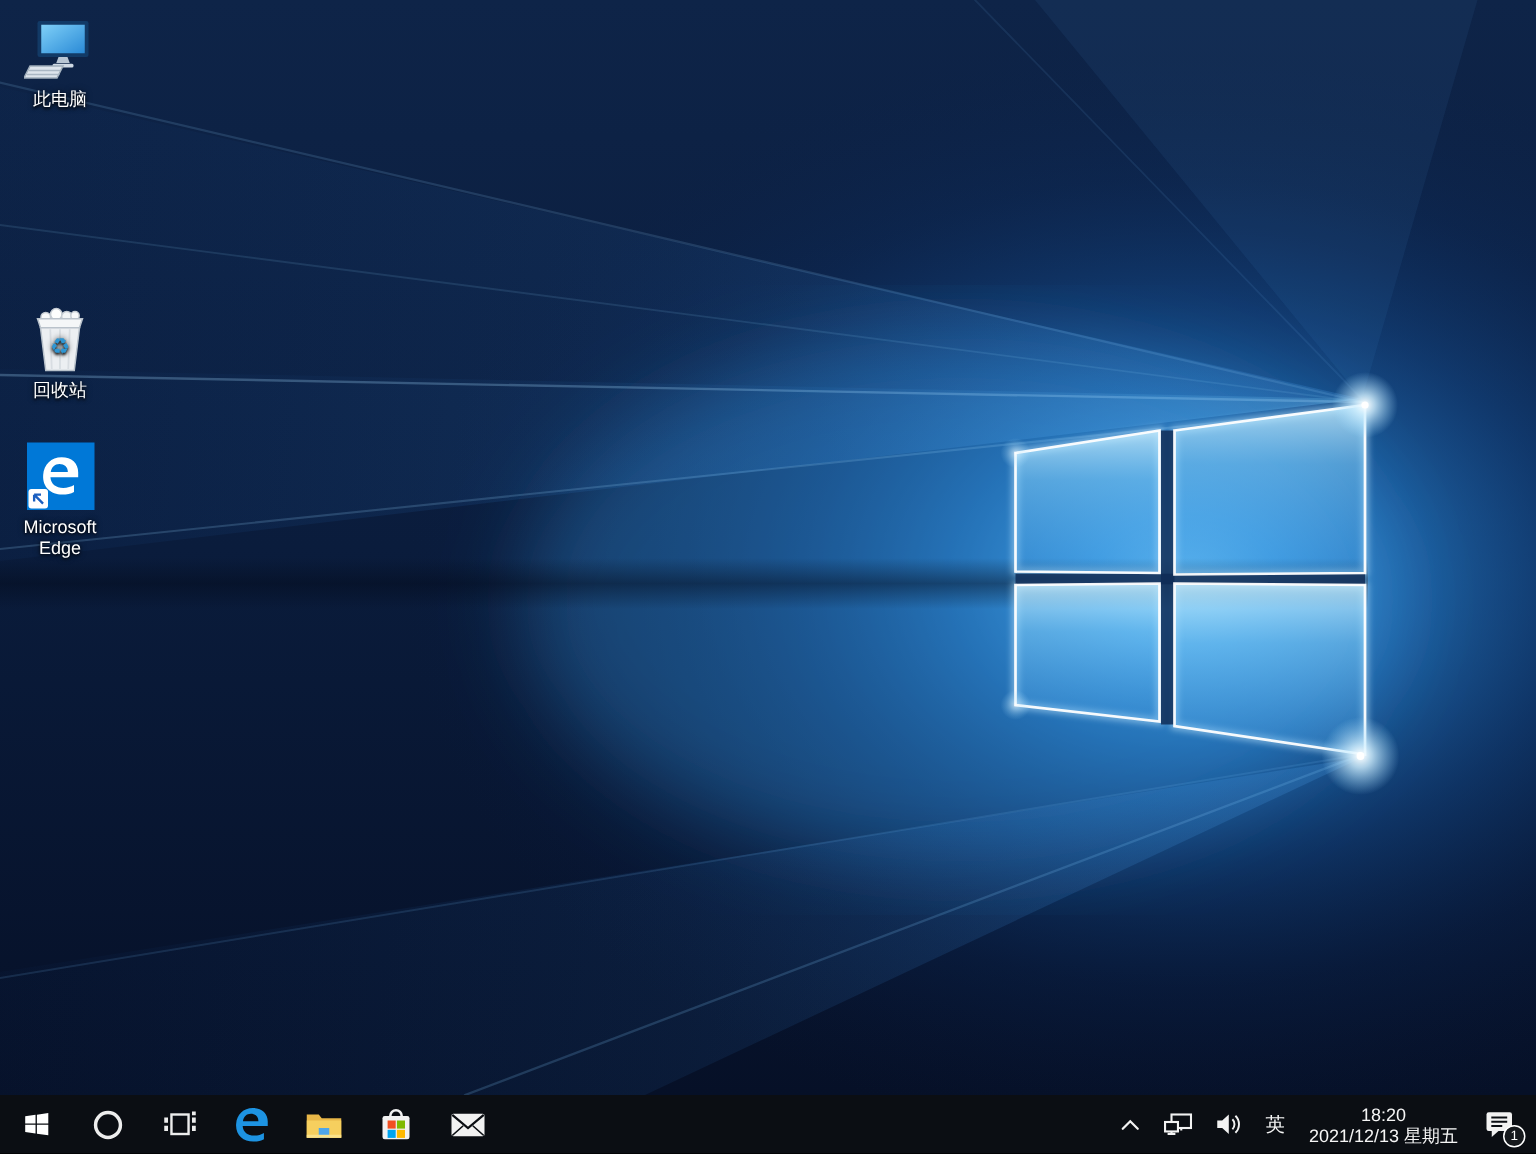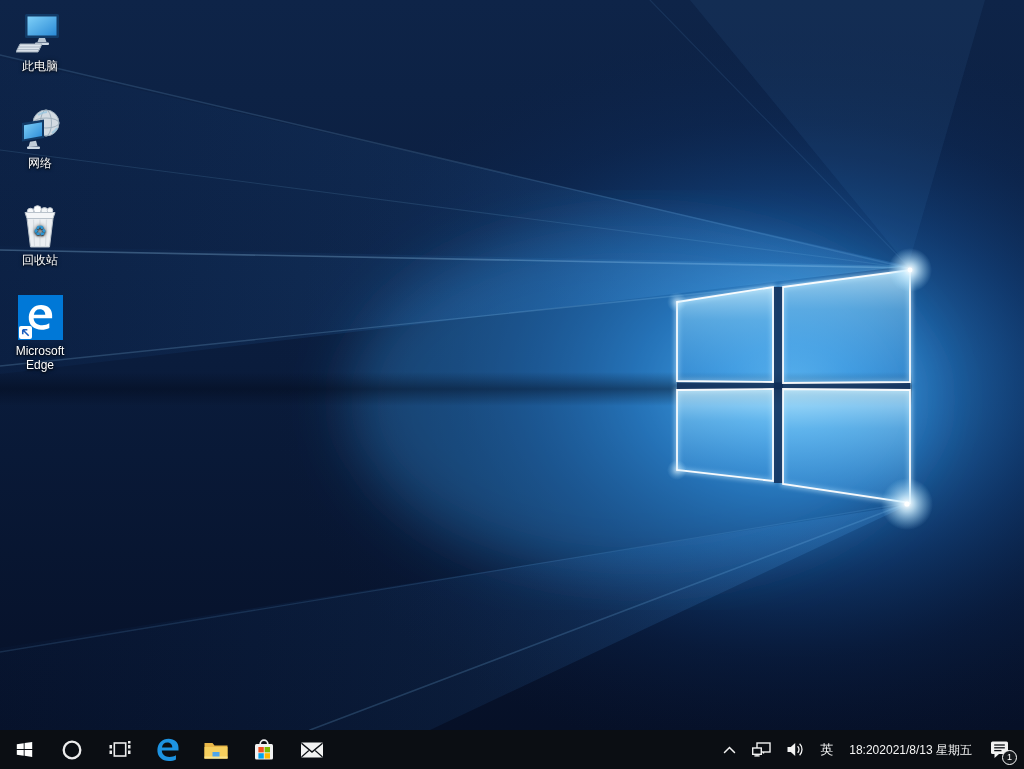--- a/index.html
+++ b/index.html
@@ -25,21 +25,21 @@
   
   .taskbar{position:absolute;left:0;bottom:0;width:1024px;height:39px;background:#0b0e13;
            display:flex;justify-content:space-between;align-items:stretch;z-index:5;}
   .tb-left{display:flex;align-items:stretch;}
   .tb-btn{width:48px;height:39px;display:flex;align-items:center;justify-content:center;
           background:transparent;border:none;padding:0;cursor:pointer;}
   .tb-right{display:flex;align-items:stretch;color:#f5f5f5;}
   .tray-btn{display:flex;align-items:center;justify-content:center;padding:0 8px;height:39px;
             background:transparent;border:none;color:#f5f5f5;cursor:pointer;}
   .lang{font-size:13px;}
-  .clock{display:flex;align-items:center;justify-content:center;
+  .clock{display:flex;flex-direction:column;align-items:center;justify-content:center;
          font-size:12px;line-height:14px;padding:0 8px;text-align:center;}
   .action-center{position:relative;padding:0 12px 0 10px;margin-right:2px;}
   .ac-badge{position:absolute;right:5px;bottom:4px;width:15px;height:15px;border-radius:50%;
             background:#16191d;border:1px solid #fff;color:#fff;font-size:9px;line-height:15px;
             display:flex;align-items:center;justify-content:center;box-sizing:border-box;}
 </style>
 </head>
 <body>
 
 <div class="screen">
@@ -160,36 +160,20 @@
         <path d="M23 29 h6 l1.5 4 h-9 z" fill="#b9c6d4"></path>
         <rect x="19" y="33.5" width="14" height="2.5" rx="1" fill="#cfd9e4"></rect>
         <polygon points="4,35 26,35 22,43 0,43" fill="#dde4ec" stroke="#9fadba" stroke-width="1"></polygon>
         <line x1="3" y1="38" x2="24.7" y2="38" stroke="#aab7c4" stroke-width="1"></line>
         <line x1="2" y1="40.6" x2="23.6" y2="40.6" stroke="#aab7c4" stroke-width="1"></line>
       </svg>
     </div>
     <div class="lbl">此电脑</div>
   </div>
 
-  <div class="desk-icon" style="top:105px">
-    <div class="ic">
-      <svg width="48" height="44" viewBox="0 0 48 44">
-        <circle cx="30" cy="16" r="13" fill="#d3dbe2"></circle>
-        <circle cx="30" cy="16" r="13" fill="none" stroke="#9fb0bd" stroke-width="1"></circle>
-        <ellipse cx="30" cy="16" rx="13" ry="5" fill="none" stroke="#9fb0bd" stroke-width="1"></ellipse>
-        <ellipse cx="30" cy="16" rx="5.5" ry="13" fill="none" stroke="#9fb0bd" stroke-width="1"></ellipse>
-        <path d="M22 8 a18 18 0 0 1 9 -3 M36 26 a16 16 0 0 0 5 -5" fill="none" stroke="#8fc3e0" stroke-width="2" opacity=".7"></path>
-        <polygon points="6,16 28,12.5 28,31 6,34.5" fill="#123a66"></polygon>
-        <polygon points="8,18.2 26,15.2 26,29 8,32.2" fill="url(#g-screen)"></polygon>
-        <polygon points="14,34.8 20,33.8 21.5,39 12.5,40" fill="#c2cdd8"></polygon>
-        <rect x="11" y="39.5" width="13" height="2.5" rx="1" fill="#cfd9e4"></rect>
-      </svg>
-    </div>
-    <div class="lbl">网络</div>
-  </div>
 
   <div class="desk-icon" style="top:202px">
     <div class="ic">
       <svg width="48" height="46" viewBox="0 0 48 46">
         <circle cx="14.5" cy="8.5" r="3.2" fill="#f7f9fb" stroke="#c6cdd4" stroke-width="1"></circle>
         <circle cx="21.5" cy="6.5" r="3.8" fill="#fdfefe" stroke="#c6cdd4" stroke-width="1"></circle>
         <circle cx="28.5" cy="8" r="3.4" fill="#f2f5f7" stroke="#c6cdd4" stroke-width="1"></circle>
         <circle cx="34" cy="7.5" r="2.8" fill="#f7f9fb" stroke="#c6cdd4" stroke-width="1"></circle>
         <polygon points="9,9.5 39,9.5 37,15.5 11,15.5" fill="#f4f6f8" stroke="#b9c2cb" stroke-width="1"></polygon>
         <polygon points="11,15.5 37,15.5 33.5,44 14.5,44" fill="#eceff2" stroke="#b9c2cb" stroke-width="1"></polygon>
@@ -306,21 +290,21 @@
           <polygon points="0.5,5 3.8,5 8.2,1 8.2,14 3.8,10 0.5,10" fill="#f2f2f2"></polygon>
           <path d="M10.6 4.2 A4.6 4.6 0 0 1 10.6 10.8" stroke="#f2f2f2" stroke-width="1.3" fill="none"></path>
           <path d="M12.6 1.8 A8 8 0 0 1 12.6 13.2" stroke="#f2f2f2" stroke-width="1.3" fill="none"></path>
         </svg>
       </button>
 
       <button class="tray-btn lang">英</button>
 
       <button class="tray-btn clock">
         <div>18:20</div>
-        <div>2021/8/13 星期五</div>
+        <div>2021/12/13 星期五</div>
       </button>
 
       <button class="tray-btn action-center">
         <svg width="20" height="19" viewBox="0 0 20 19">
           <rect x="1" y="1.5" width="17" height="12.5" rx="1.5" fill="#f2f2f2"></rect>
           <path d="M4.5 14 L4.5 18 L9 14 Z" fill="#f2f2f2"></path>
           <line x1="4.2" y1="5" x2="14.8" y2="5" stroke="#0b0e13" stroke-width="1.3"></line>
           <line x1="4.2" y1="7.8" x2="14.8" y2="7.8" stroke="#0b0e13" stroke-width="1.3"></line>
           <line x1="4.2" y1="10.6" x2="11.5" y2="10.6" stroke="#0b0e13" stroke-width="1.3"></line>
         </svg>

